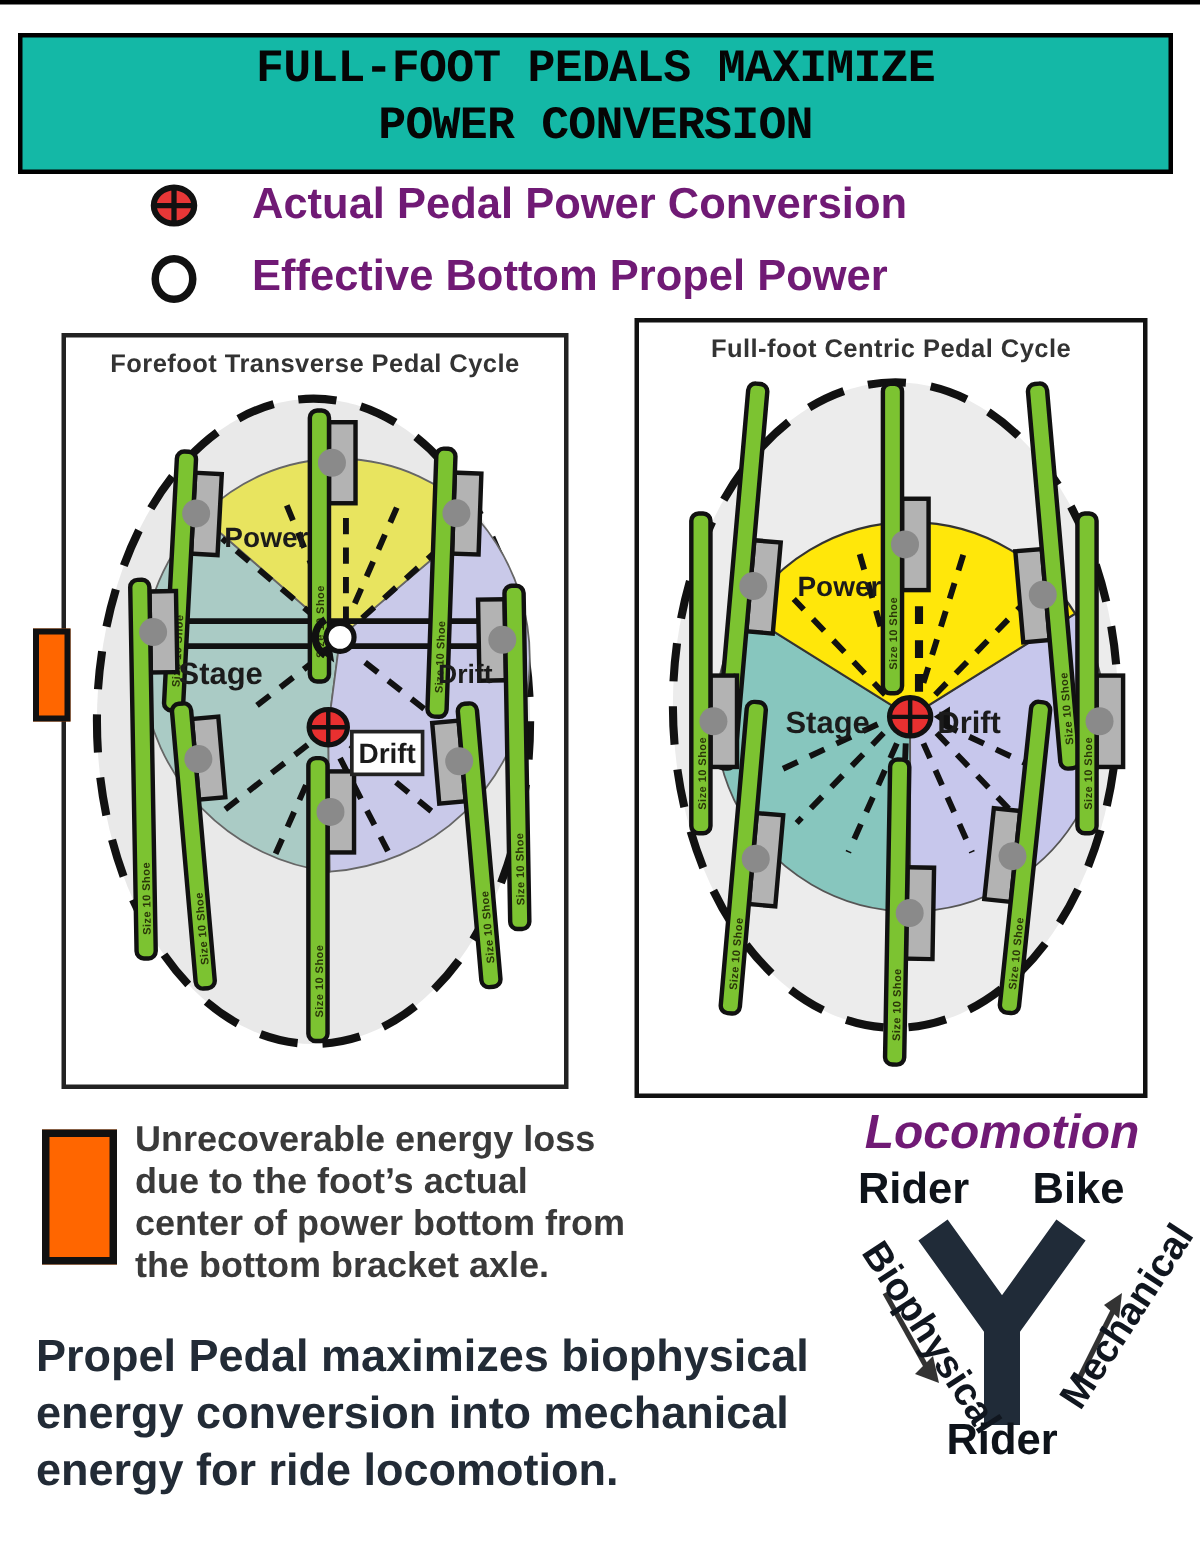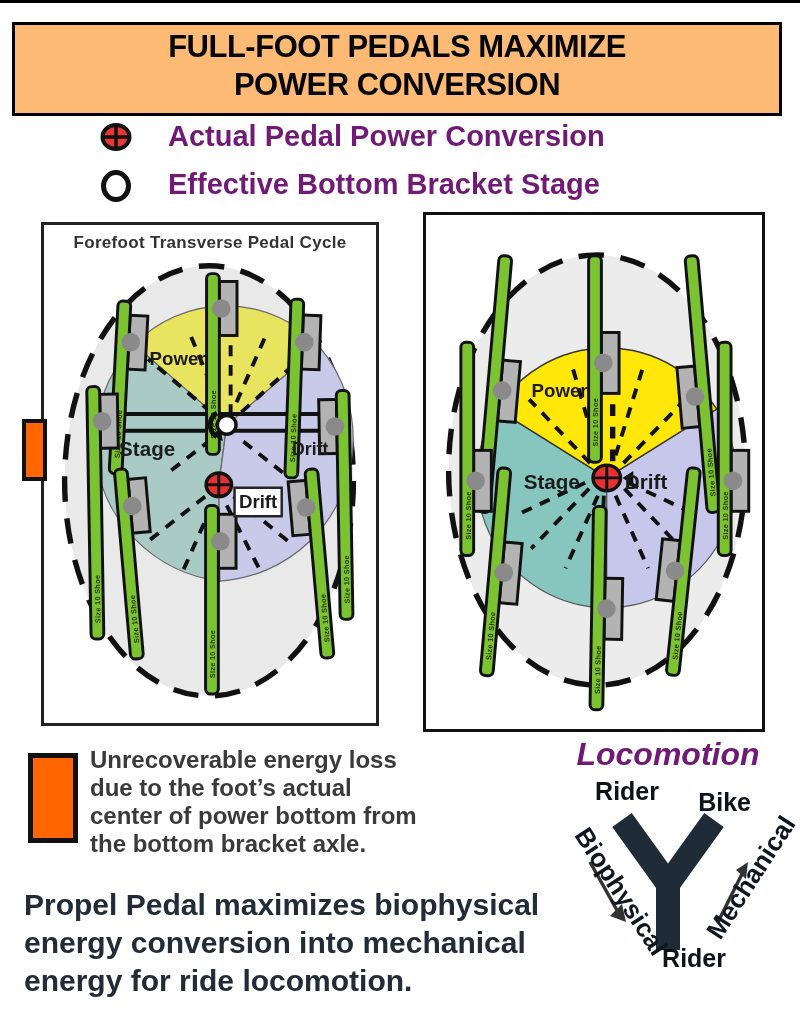--- a/index.html
+++ b/index.html
@@ -4,22 +4,22 @@
 <style>
   html,body{margin:0;padding:0;}
   body{
     width:800px;height:1035px;position:relative;background:#ffffff;
     font-family:"Liberation Sans",sans-serif;overflow:hidden;
   }
   .abs{position:absolute;}
   #top-border{left:0;top:0;width:800px;height:3px;background:#000;}
   
   #banner{
-    left:12px;top:22px;width:764px;height:85px;background:#fdba74;
-    border:3px solid #000;text-align:center;padding-top:3px;
+    left:12px;top:22px;width:764px;height:85px;background:#14b8a6;
+    border:3px solid #000;text-align:center;padding-top:3px;font-family:Liberation Mono, monospace;
   }
   #banner div{
     font-size:31px;font-weight:900;color:#050505;line-height:38px;
     letter-spacing:-0.5px;
   }
   
   .legend-label{font-size:29px;font-weight:800;color:#701a75;}
   #legend-actual-label{left:168px;top:120px;}
   #legend-effective-label{left:168px;top:168px;}
   #legend-effective-icon{
@@ -38,23 +38,23 @@
   .plabel{font-family:"Liberation Sans",sans-serif;font-weight:800;fill:#1b1b1b;text-anchor:middle;}
   .shoe-txt{font:700 7.5px "Liberation Sans",sans-serif;fill:#2a3608;letter-spacing:.3px;}
   
   #loss-marker-edge{left:22px;top:419px;width:17px;height:54px;background:#ff6600;border:4px solid #111;}
   #loss-swatch{left:28px;top:753px;width:40px;height:80px;background:#ff6600;border:5px solid #111;}
   .loss-line{left:90px;font-size:24px;font-weight:800;color:#3a3a3a;line-height:28px;white-space:nowrap;}
   
   .footer-line{left:24px;font-size:30px;font-weight:800;color:#222b36;line-height:38px;white-space:nowrap;}
   
   #y-title{left:540px;top:736px;width:256px;text-align:center;font-size:32px;font-style:italic;font-weight:700;color:#701a75;}
-  .y-node{font-size:25px;font-weight:800;color:#0e131a;text-align:right;white-space:nowrap;}
+  .y-node{font-size:29px;font-weight:800;color:#0e131a;text-align:center;white-space:nowrap;}
   #y-rider{left:559px;top:777px;width:100px;}
-  #y-bike{left:651px;top:777px;width:100px;margin-top:11px;}
+  #y-bike{left:669px;top:777px;width:100px;}
   #y-pedal{left:610px;top:944px;width:116px;}
   .y-flow{font-size:26px;font-weight:800;color:#10161f;transform-origin:0 0;white-space:nowrap;}
   #y-biophysical{left:594px;top:822px;transform:rotate(57deg);}
   #y-mechanical{left:700px;top:928px;transform:rotate(-57deg);}
   #y-shape{left:560px;top:810px;}
 </style>
 </head>
 <body>
 
 <div class="abs" id="top-border"></div>
@@ -63,21 +63,21 @@
   <div>FULL-FOOT PEDALS MAXIMIZE</div>
   <div>POWER CONVERSION</div>
 </div>
 
 <svg class="abs" style="left:98px;top:121px" width="38" height="34">
   <ellipse cx="18" cy="16" rx="13.5" ry="12" fill="#e83737" stroke="#111" stroke-width="4"></ellipse>
   <path d="M18,3 V29 M4,16 H32" stroke="#111" stroke-width="3.5" fill="none"></path>
 </svg>
 <div class="abs legend-label" id="legend-actual-label">Actual Pedal Power Conversion</div>
 <div class="abs" id="legend-effective-icon"></div>
-<div class="abs legend-label" id="legend-effective-label">Effective Bottom Bracket Stage</div>
+<div class="abs legend-label" id="legend-effective-label">Effective Bottom Propel Power</div>
 
 <div class="abs panel" id="panel-left">
   <svg class="panel-svg" viewBox="0 0 338 504">
     <ellipse cx="168" cy="259" rx="147" ry="219" fill="#e9e9e9" stroke="#111" stroke-width="5.5" stroke-dasharray="26 17"></ellipse>
     <path d="M186,202 L92,120 A145,145 0 0 0 52,231 A145,145 0 0 0 179,361 L178,263 Z" fill="#aacbc5" stroke="#666" stroke-width="1.2"></path>
     <path d="M186,202 L280,122 A145,145 0 0 1 314,231 A145,145 0 0 1 179,361 L178,263 Z" fill="#c9c9e9" stroke="#666" stroke-width="1.2"></path>
     <path d="M186,202 L92,120 A130,130 0 0 1 280,122 Z" fill="#e8e45f" stroke="#666" stroke-width="1.2"></path>
     <path d="M170,189 L106,135 M177,178 L148,108 M190,192 L190,98 M196,179 L228,106 M201,189 L264,132 M170,217 L126,251 M203,219 L250,256" stroke="#111" stroke-width="4" stroke-dasharray="11 9" fill="none"></path>
     <path d="M164,275 L104,322 M171,284 L140,354 M193,275 L248,320 M186,284 L222,354" stroke="#111" stroke-width="4" stroke-dasharray="11 9" fill="none"></path>
     <path d="M50,191 H308 M50,208 H308" stroke="#111" stroke-width="4"></path>
@@ -212,20 +212,21 @@
       </g>
     <path d="M200,266 l11,-7 v14 z" fill="#111"></path>
     <g>
       <ellipse cx="184" cy="266" rx="14" ry="13" fill="#e83030" stroke="#111" stroke-width="3.5"></ellipse>
       <path d="M184,253 V279 M170,266 H198" stroke="#111" stroke-width="3" fill="none"></path>
     </g>
     <text class="plabel" x="136" y="184" font-size="19">Power</text>
     <text class="plabel" x="128" y="277" font-size="21">Stage</text>
     <text class="plabel" x="224" y="277" font-size="21">Drift</text>
   </svg>
+  <div class="panel-title">Full-foot Centric Pedal Cycle</div>
 </div>
 
 <div class="abs" id="loss-marker-edge"></div>
 
 <div class="abs" id="loss-swatch"></div>
 <div class="abs loss-line" style="top:746px">Unrecoverable energy loss</div>
 <div class="abs loss-line" style="top:774px">due to the foot’s actual</div>
 <div class="abs loss-line" style="top:802px">center of power bottom from</div>
 <div class="abs loss-line" style="top:830px">the bottom bracket axle.</div>
 

